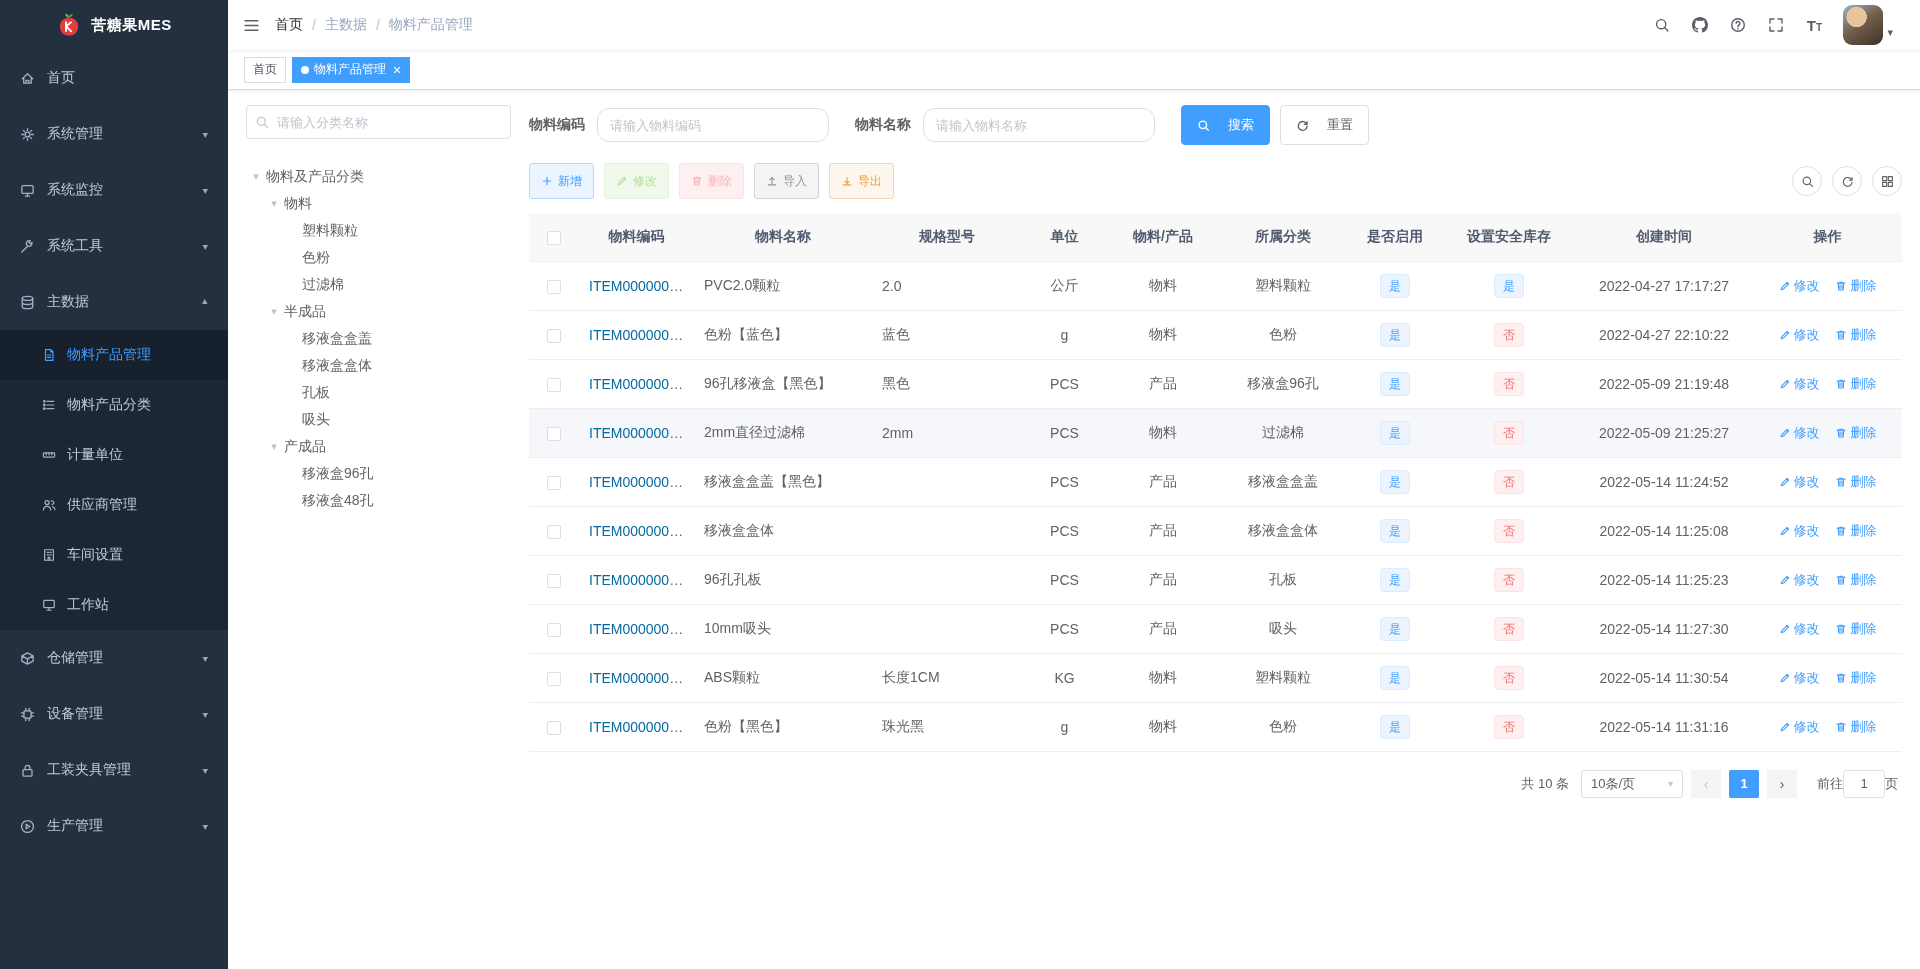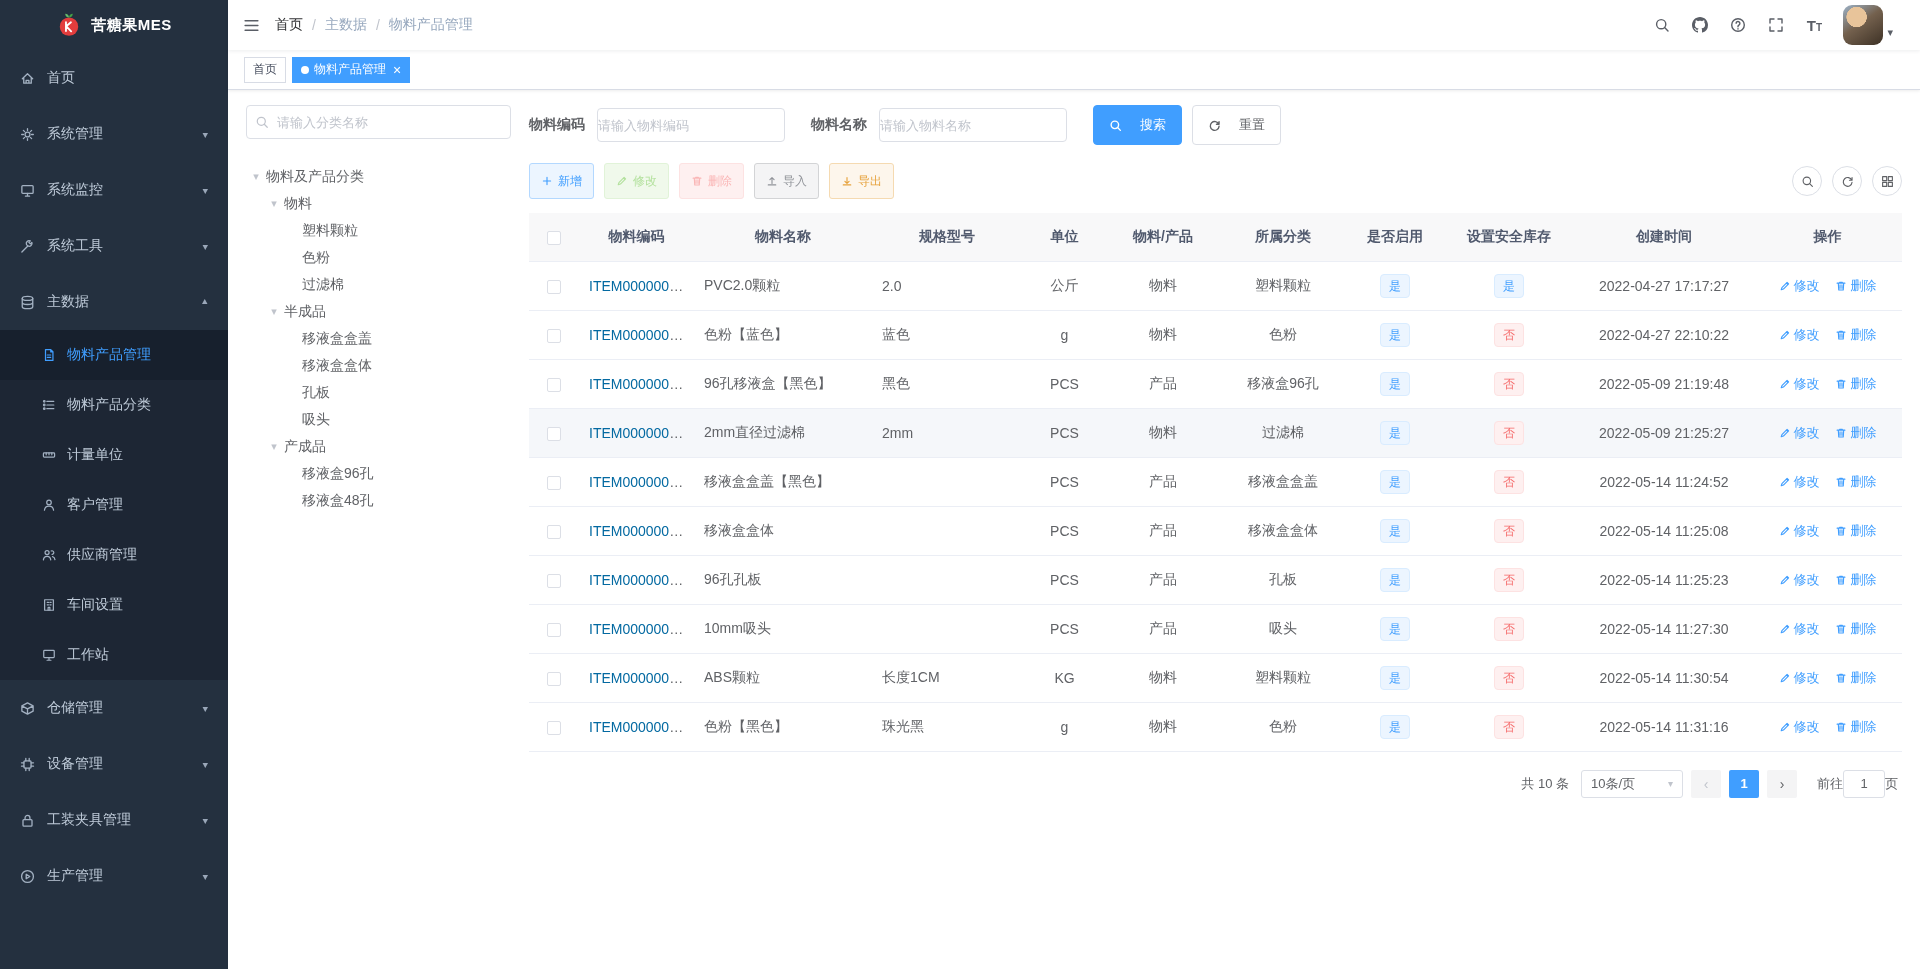--- a/index.html
+++ b/index.html
@@ -61,21 +61,21 @@
   .tree{margin-top:24px}
   .tree-node{display:flex;align-items:center;height:27px;font-size:14px;color:#606266;cursor:pointer;border-radius:3px}
   .tree-node .caret{width:20px;color:#c0c4cc;font-size:11px;text-align:center;flex-shrink:0}
   .tree-node .caret.leaf{visibility:hidden}
   .tree-node.lv1{padding-left:18px}
   .tree-node.lv2{padding-left:36px}
 
   .right-panel{flex:1;min-width:0;display:flex;flex-direction:column}
   .filter-row{display:flex;align-items:center}
   .f-label{font-weight:700;color:#606266;font-size:14px;margin-right:12px}
-  .f-input{width:188px;height:34px;border:1px solid #dcdfe6;border-radius:4px;padding:0 0;font-size:13px;outline:none;color:#606266;margin-right:26px;font-family:inherit}
+  .f-input{width:232px;height:34px;border:1px solid #dcdfe6;border-radius:12px;padding:0 12px;font-size:13px;outline:none;color:#606266;margin-right:26px;font-family:inherit}
   .btn{height:40px;border-radius:4px;font-size:13px;display:inline-flex;align-items:center;gap:18px;padding:16px 15px;cursor:pointer;border:1px solid #dcdfe6;background:#fff;color:#606266;font-family:inherit}
   .btn-primary{background:#409eff;border-color:#409eff;color:#fff;margin-right:10px}
 
   .toolbar{display:flex;align-items:center;margin-top:18px}
   .btn-mini{height:36px;padding:0 11px;font-size:12px;border-radius:3px;display:inline-flex;align-items:center;gap:5px;cursor:pointer;margin-right:10px;border:1px solid;background:#fff;font-family:inherit}
   .b-add{color:#409eff;background:#ecf5ff;border-color:#b3d8ff}
   .b-edit{color:#b3e19d;background:#f0f9eb;border-color:#e1f3d8;cursor:not-allowed}
   .b-del{color:#fab6b6;background:#fef0f0;border-color:#fde2e2;cursor:not-allowed}
   .b-imp{color:#909399;background:#f4f4f5;border-color:#d3d4d6}
   .b-exp{color:#e6a23c;background:#fdf6ec;border-color:#f5dab1}
@@ -277,26 +277,20 @@
           <span>物料产品分类</span>
         </div>
 
         <div class="sub-item normal">
           <svg class="ico mi">
             <use href="#sym-ruler"></use>
           </svg>
           <span>计量单位</span>
         </div>
 
-        <div class="sub-item normal">
-          <svg class="ico mi">
-            <use href="#sym-user"></use>
-          </svg>
-          <span>客户管理</span>
-        </div>
 
         <div class="sub-item normal">
           <svg class="ico mi">
             <use href="#sym-users"></use>
           </svg>
           <span>供应商管理</span>
         </div>
 
         <div class="sub-item normal">
           <svg class="ico mi">

